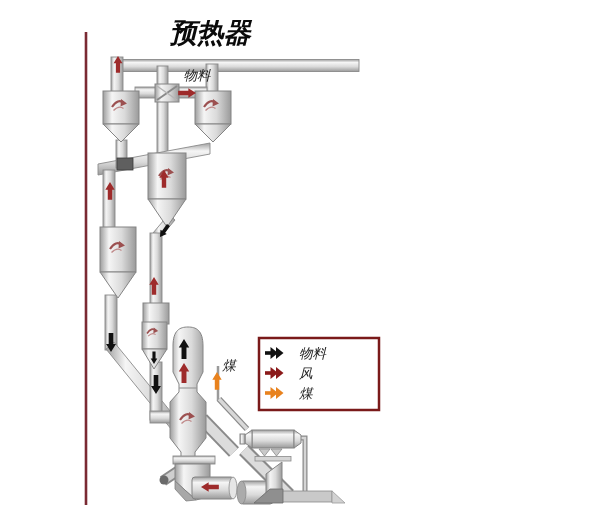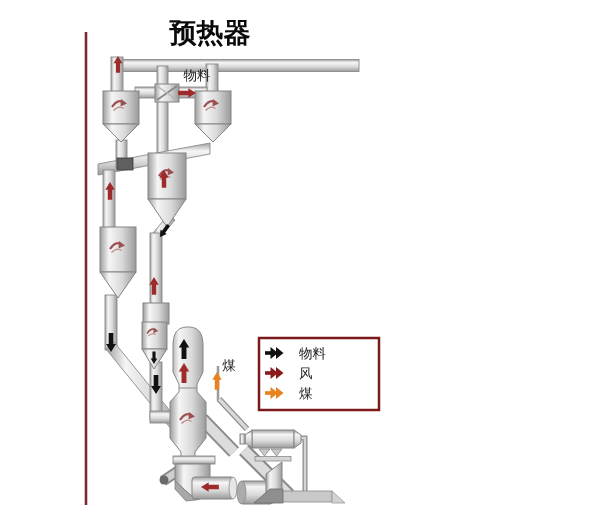--- a/index.html
+++ b/index.html
@@ -1,17 +1,17 @@
 <!DOCTYPE html>
 <html><head>
 <meta charset="utf-8">
 <style>
   html,body{margin:0;padding:0;background:#ffffff;}
   .stage{width:594px;height:512px;position:relative;background:#ffffff;overflow:hidden;
-         font-family:"Liberation Sans",sans-serif;}
+         font-family:"Liberation Sans",sans-serif;font-style:italic;}
   svg{display:block;}
   .t-title{font-family:"Liberation Sans",sans-serif;font-size:27px;font-weight:bold;fill:#0a0a0a;}
   .t-label{font-family:"Liberation Sans",sans-serif;font-size:13.5px;fill:#222;}
   .pipe{fill:url(#gv);stroke:#8a8a8a;stroke-width:0.9;}
   .pipeh{fill:url(#gh);stroke:#8a8a8a;stroke-width:0.9;}
   .vessel{fill:url(#gv);stroke:#848484;stroke-width:1;}
   .vesselh{fill:url(#gh);stroke:#848484;stroke-width:1;}
   .dark{fill:#5f5f5f;stroke:#3a3a3a;stroke-width:0.8;}
 </style>
 </head>

